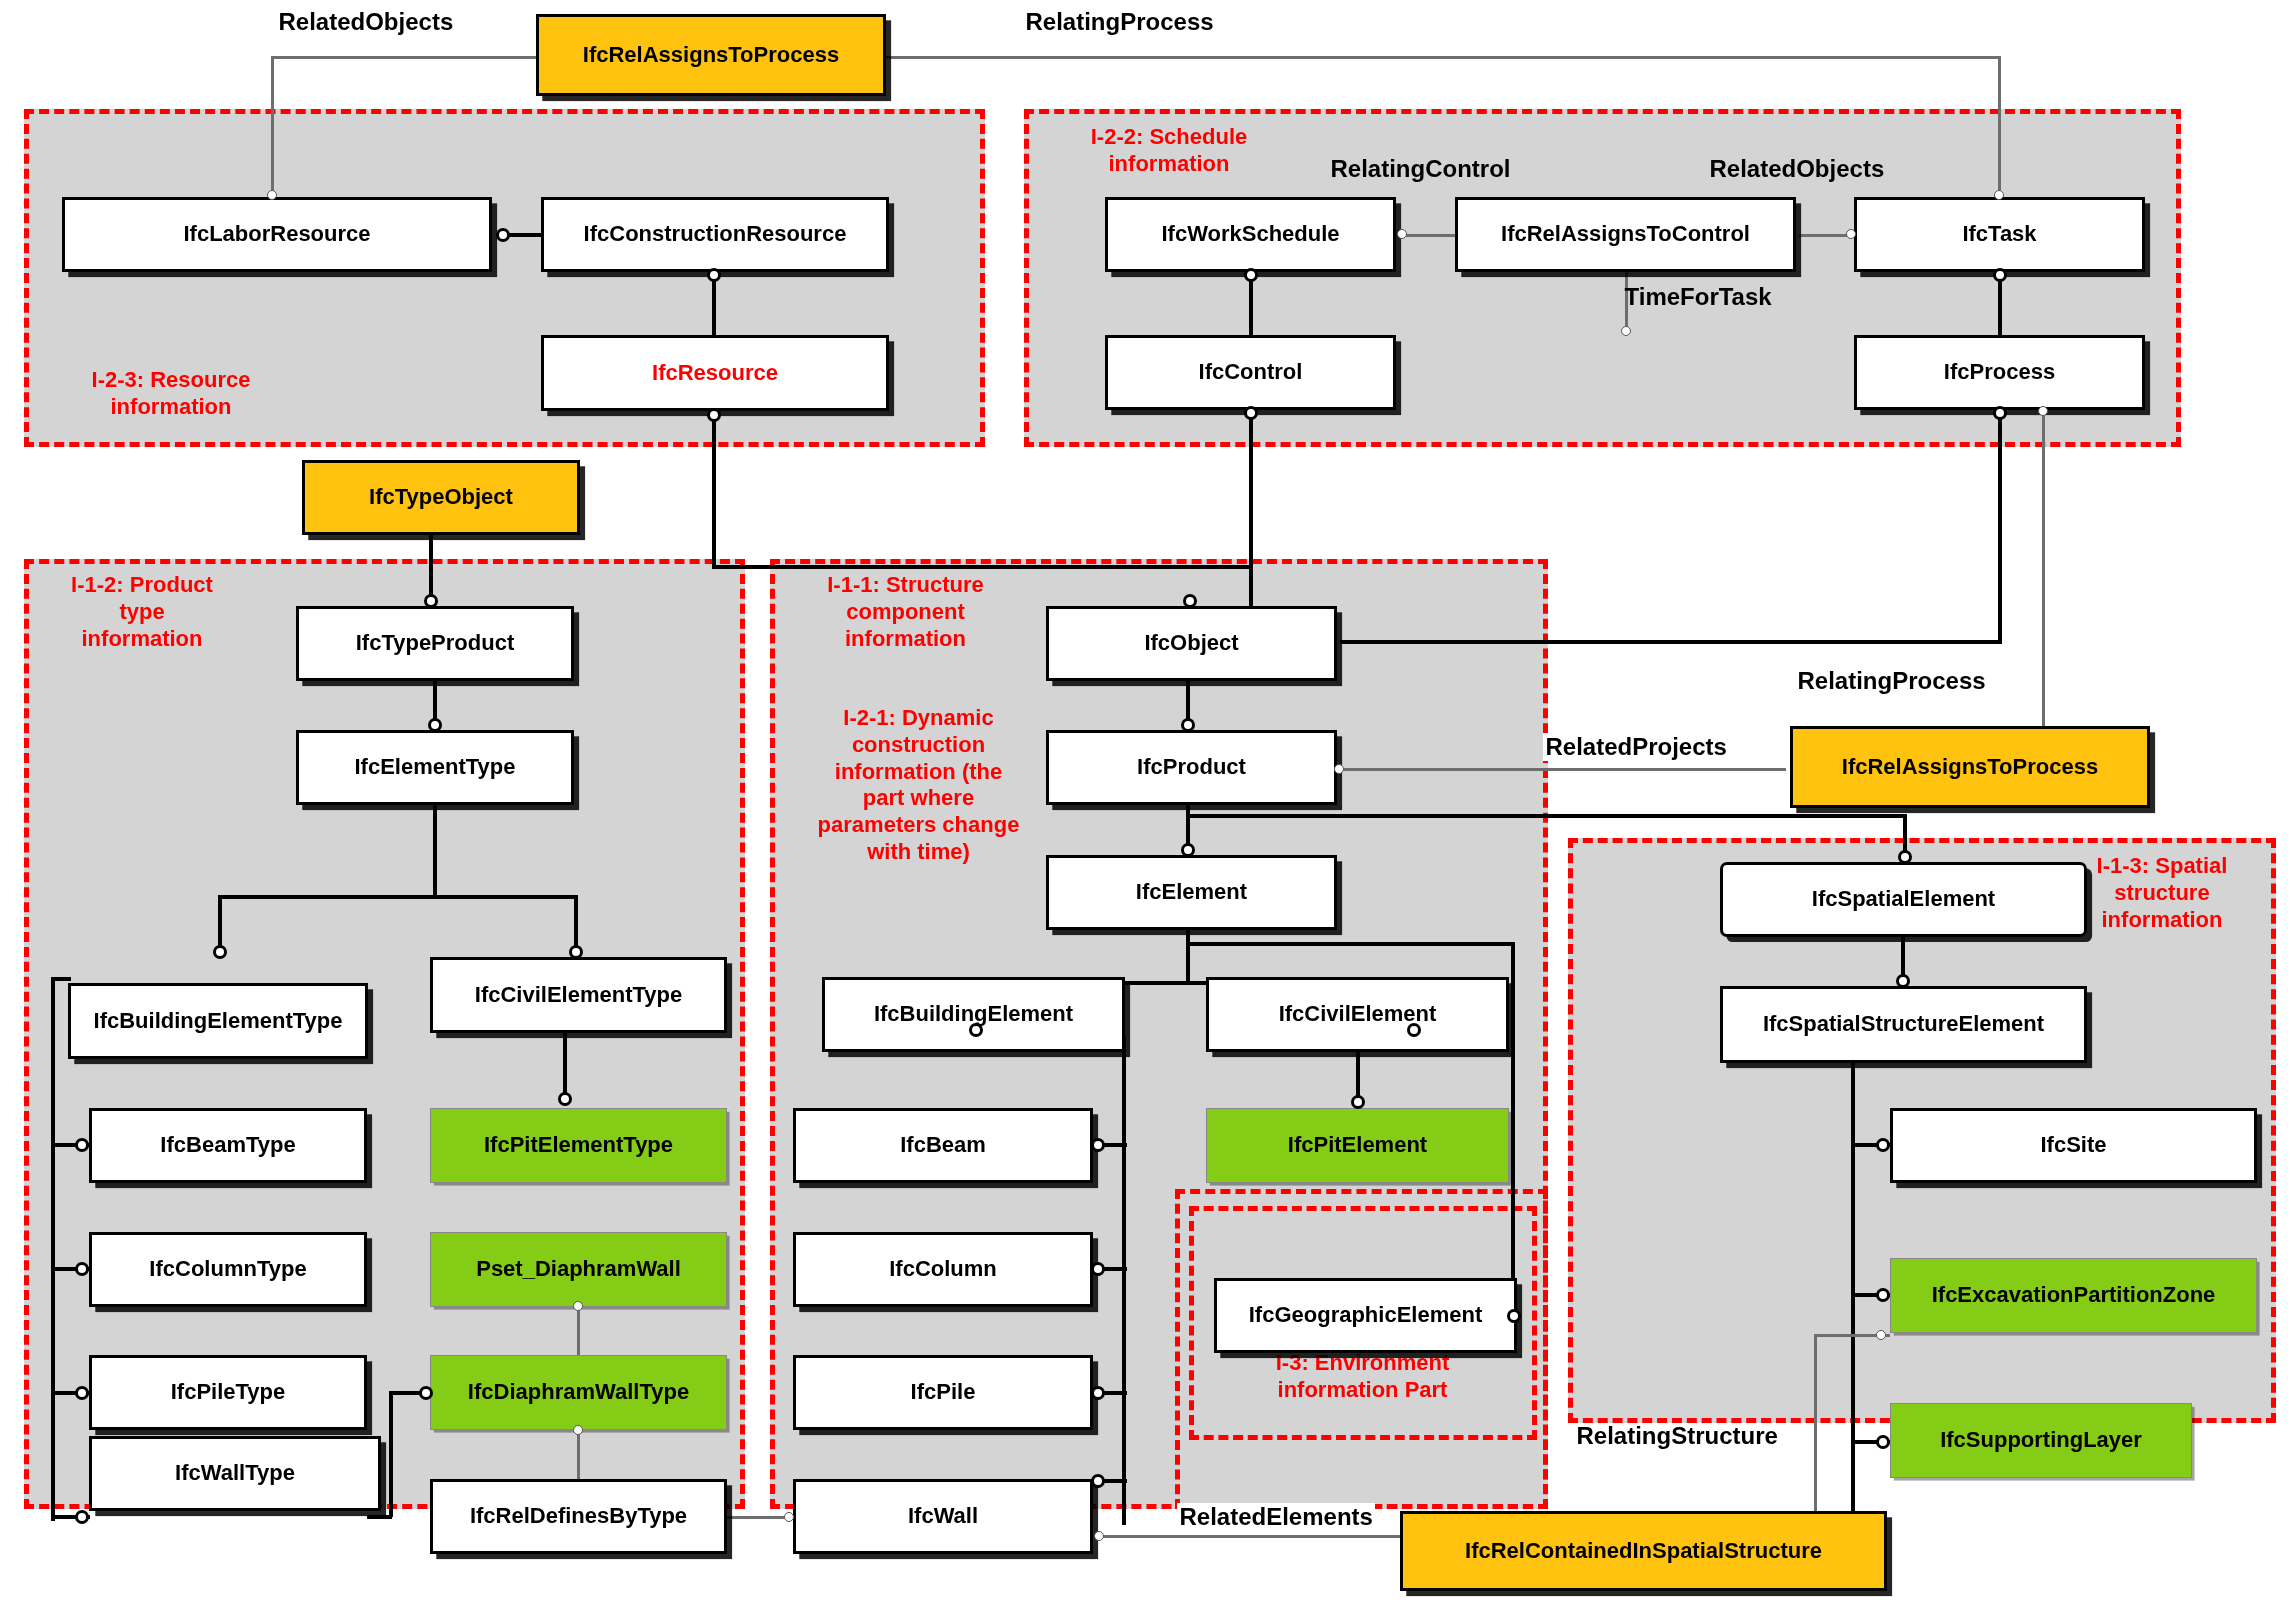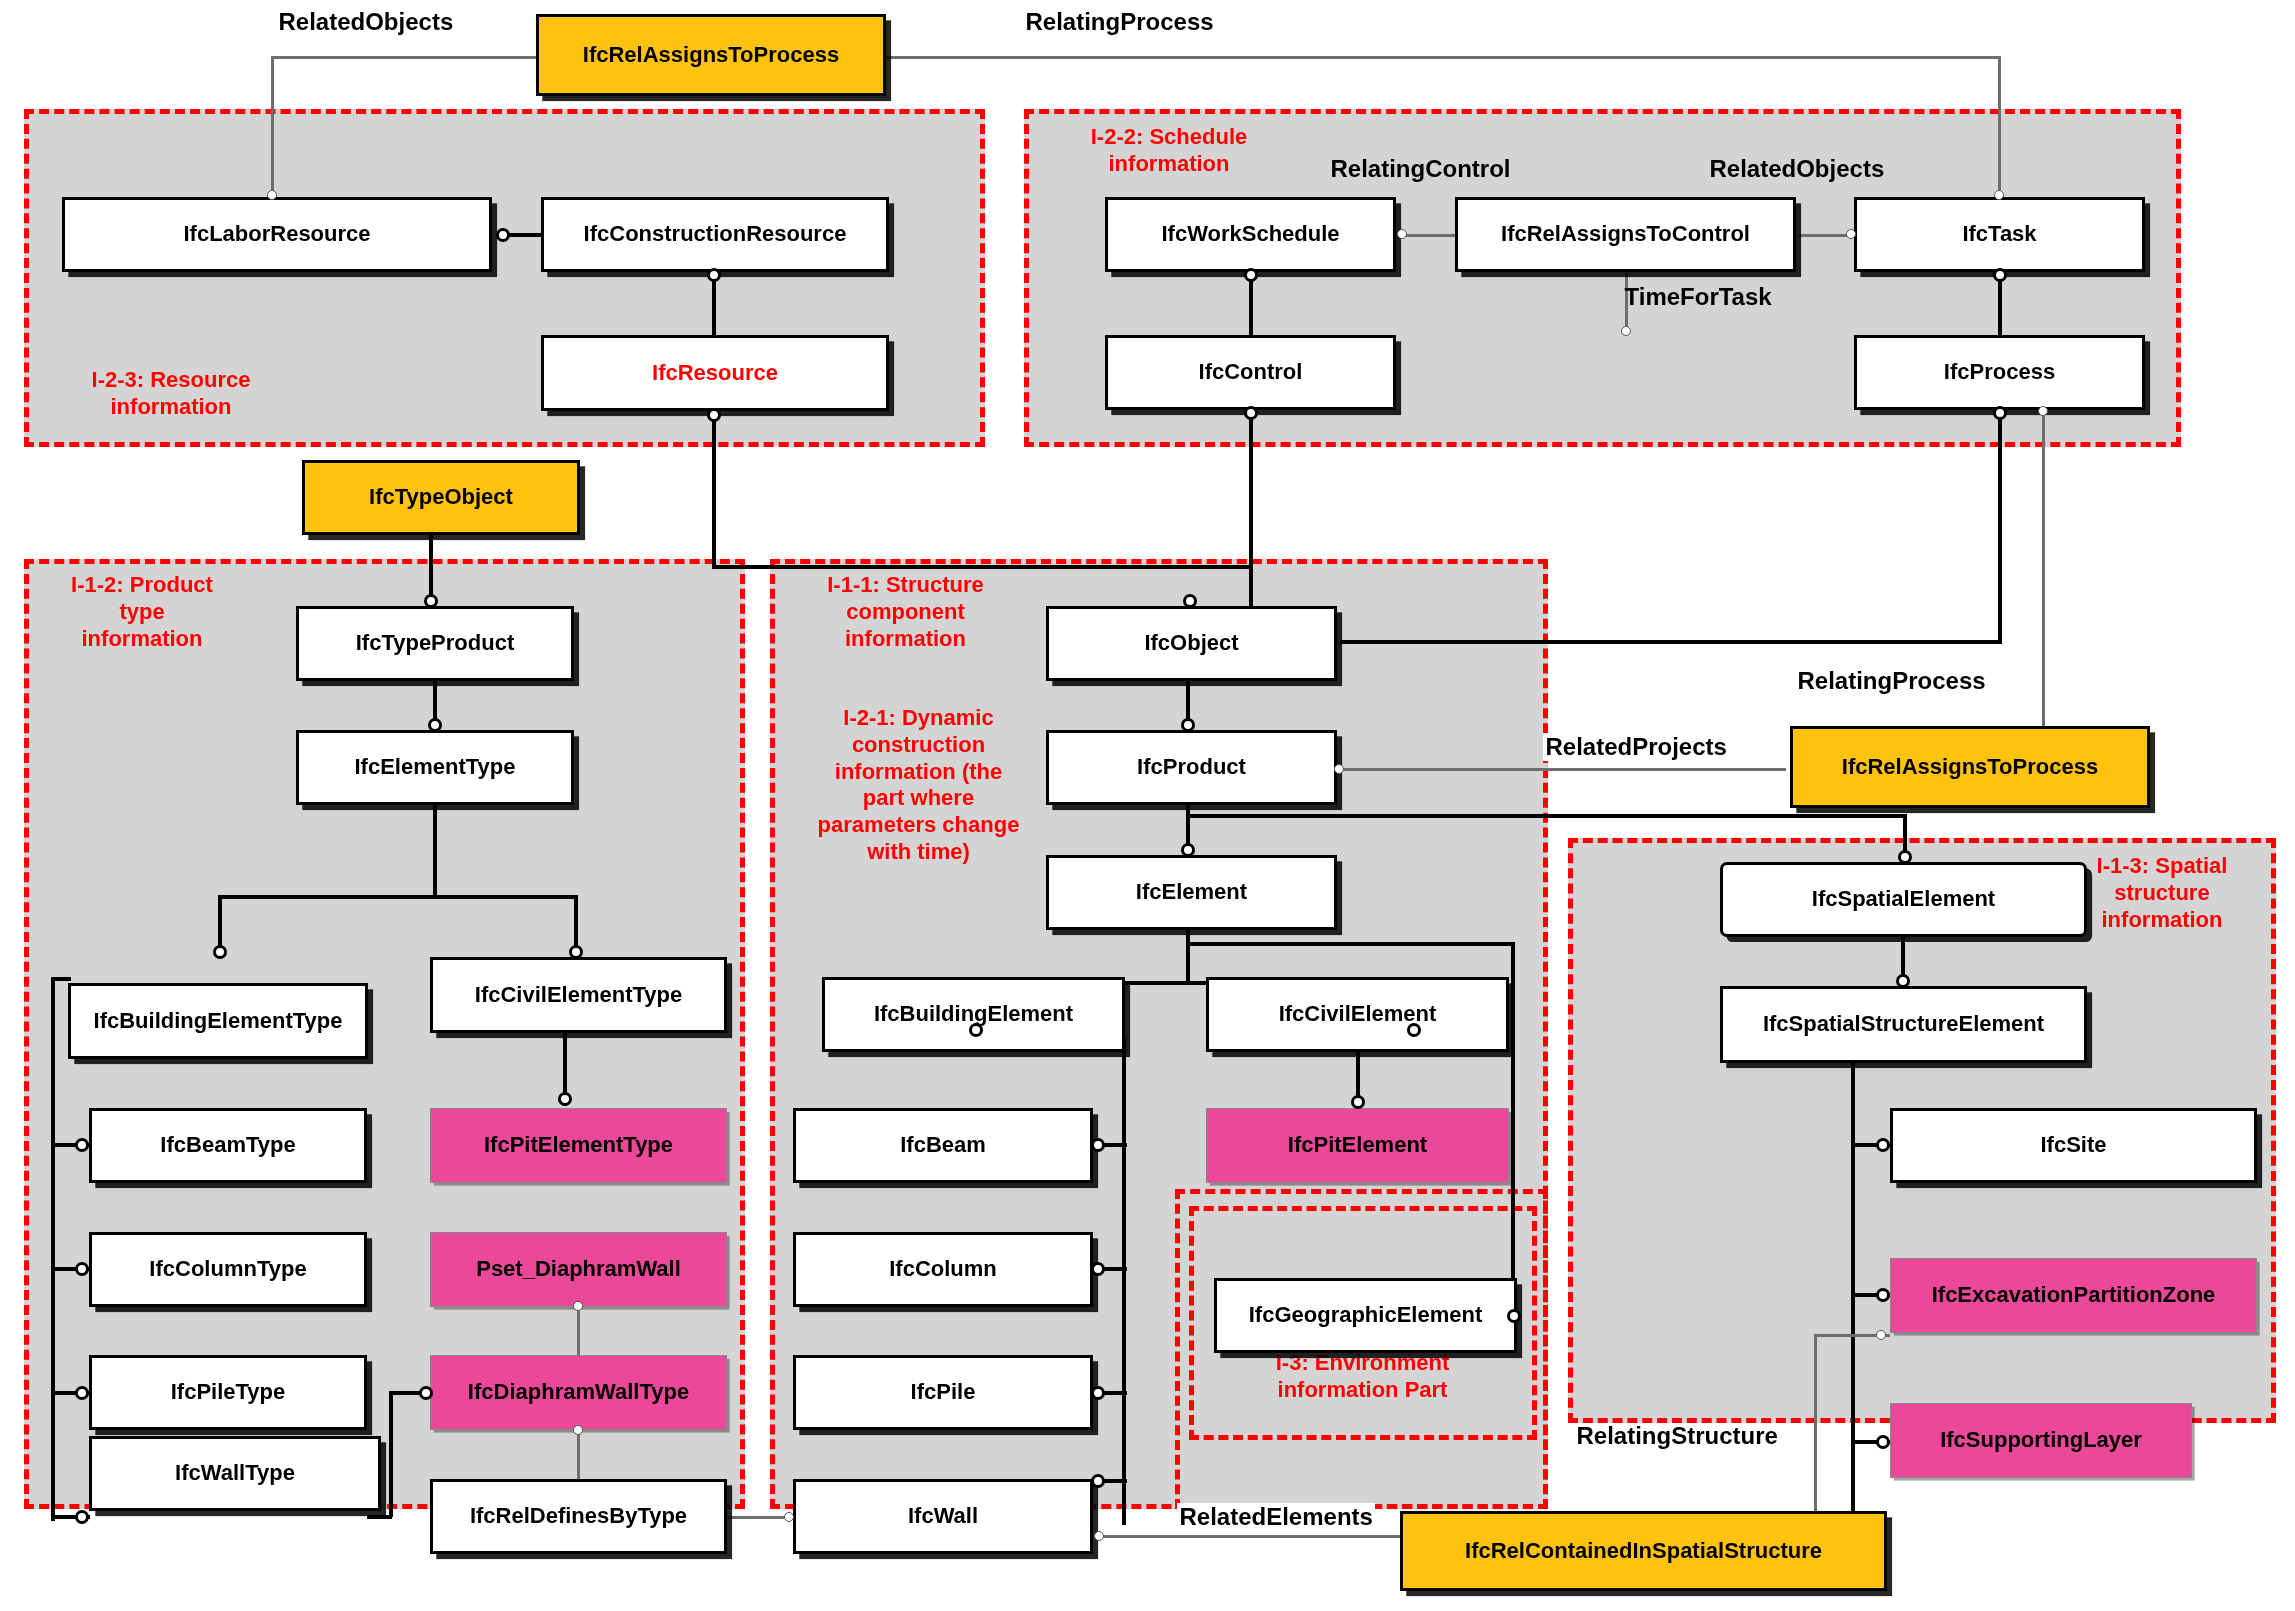--- a/index.html
+++ b/index.html
@@ -11,21 +11,21 @@
   .group.nofill{background:transparent;}
   .group-label{position:absolute;color:#ff0000;font-weight:bold;font-size:22px;
                line-height:1.22;text-align:center;white-space:pre-line;}
 
   
   .box{position:absolute;box-sizing:border-box;border:3.2px solid #000;background:#fff;
        display:flex;align-items:center;justify-content:center;text-align:center;
        font-weight:bold;font-size:22px;color:#000;line-height:1.1;
        box-shadow:5.7px 5.7px 0 -0.6px rgba(0,0,0,0.85);padding:0 2.5px;z-index:6;}
   .box.orange{background:#FFC20E;}
-  .box.blue{background:#ec4899;border:1.9px solid #888;box-shadow:3.2px 3.2px 0 -0.6px rgba(0,0,0,0.35);}
+  .box.blue{background:#84cc16;border:1.9px solid #888;box-shadow:3.2px 3.2px 0 -0.6px rgba(0,0,0,0.35);}
   .box.redtext{color:#ff0000;}
 
   
   .ln{position:absolute;background:#000;z-index:4;}
   .ln.h{height:4.4px;}
   .ln.v{width:4.4px;}
   .ln.thin{background:#6e6e6e;}
   .ln.thin.h{height:2.5px;}
   .ln.thin.v{width:2.5px;}
   .dot{position:absolute;width:14px;height:14px;border:3.2px solid #000;border-radius:50%;

